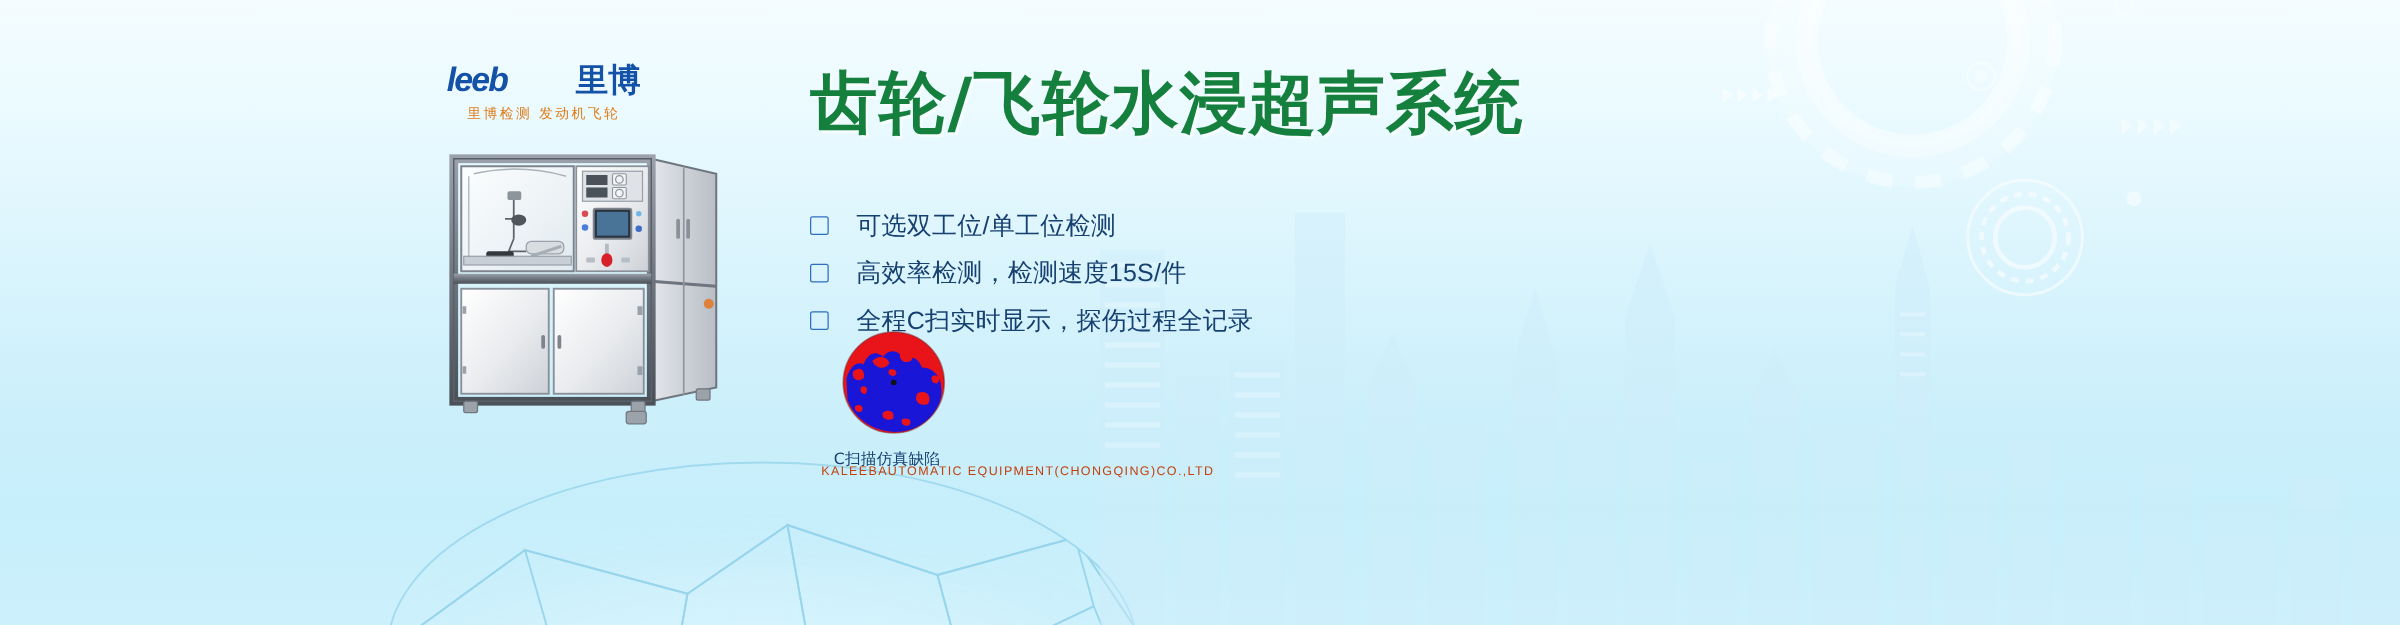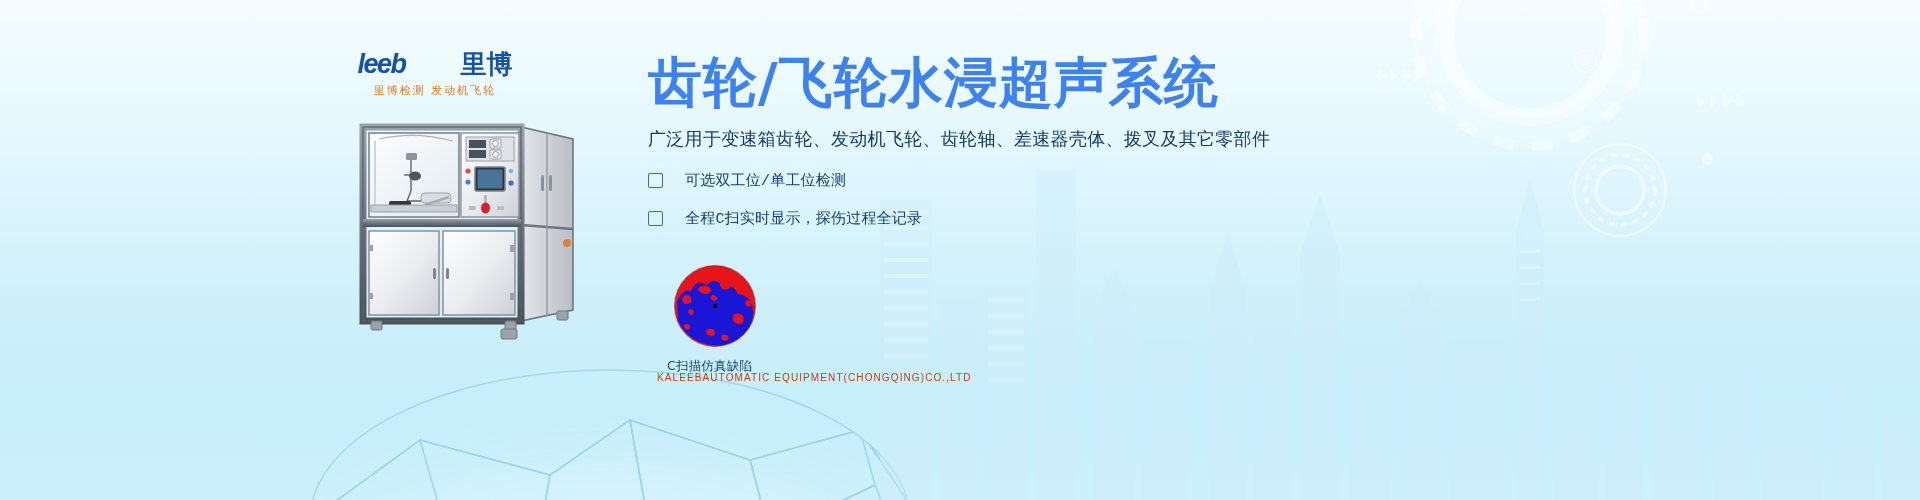--- a/index.html
+++ b/index.html
@@ -29,32 +29,32 @@
   .logo-cn { font-size:26px; font-family:"DejaVu Sans",sans-serif; font-weight:bold; letter-spacing:0px;margin-left:48px;}
   .logo-sub { margin-top:1px; font-size:11px; color:#e07b16; letter-spacing:2px;
     font-family:"DejaVu Sans",sans-serif; white-space:nowrap; }
 
   
   #machine { position:absolute; left:345px; top:105px; width:240px; height:240px; }
 
   
   #headline { position:absolute; left:648px; top:47px;
     font-family:"DejaVu Sans",sans-serif; font-weight:bold; font-size:54px;
-    color:#3b82f6; letter-spacing:1px; white-space:nowrap;
+    color:#15803d; letter-spacing:1px; white-space:nowrap;
     text-shadow:2px 2px 0 rgba(255,255,255,.55); }
   #subhead { position:absolute; left:648px; top:127px;
     font-family:"DejaVu Sans",sans-serif; font-size:18px; color:#173a66;
     white-space:nowrap; letter-spacing:.3px; }
 
   #features { position:absolute; left:648px; top:163px; }
   .feat { display:flex; align-items:center; height:34px; margin-bottom:4px; }
   .feat-box { width:15px; height:15px; border:1.6px solid #2f6fc0; border-radius:2px;
     background:transparent; flex:none; }
-  .feat-label { margin-left:22px; font-family:Liberation Mono, monospace;
-    font-size:15px; color:#16406f; white-space:nowrap; letter-spacing:.2px; }
+  .feat-label { margin-left:22px; font-family:Liberation Sans, sans-serif;
+    font-size:20px; color:#16406f; white-space:nowrap; letter-spacing:.2px; }
 
   
   #cscan { position:absolute; left:672px; top:263px; width:86px; text-align:left; }
   #cscan-caption { margin-top:5px; font-family:"DejaVu Sans",sans-serif;
     font-size:12.5px; color:#16406f; white-space:nowrap; letter-spacing:.2px;
     position:relative; left:-5px; }
 
   
   #watermark { position:absolute; left:657px; top:372px;
     font-family:"Liberation Sans",sans-serif; font-size:10px;
@@ -297,26 +297,29 @@
 
     <g fill="#9ba2aa" stroke="#70777f" stroke-width="1">
       <rect x="26" y="216" width="11" height="9" rx="1.5"></rect>
       <rect x="160" y="216" width="11" height="9" rx="1.5"></rect>
       <rect x="212" y="206" width="11" height="9" rx="1.5"></rect>
       <rect x="156" y="224" width="16" height="10" rx="2"></rect>
     </g>
   </svg>
 
   <div id="headline">齿轮/飞轮水浸超声系统</div>
-  <div id="subhead">广泛用于变速箱齿轮、发动机飞轮、齿轮轴、差速器壳体、拨叉及其它零部件</div>
 
   <div id="features">
     <div class="feat">
       <span class="feat-box"></span>
       <span class="feat-label">可选双工位/单工位检测</span>
+    </div>
+    <div class="feat">
+      <span class="feat-box"></span>
+      <span class="feat-label">高效率检测，检测速度15S/件</span>
     </div>
     <div class="feat">
       <span class="feat-box"></span>
       <span class="feat-label">全程C扫实时显示，探伤过程全记录</span>
     </div>
   </div>
 
   <div id="cscan">
     <svg width="86" height="86" viewBox="0 0 100 100">
       <defs>

